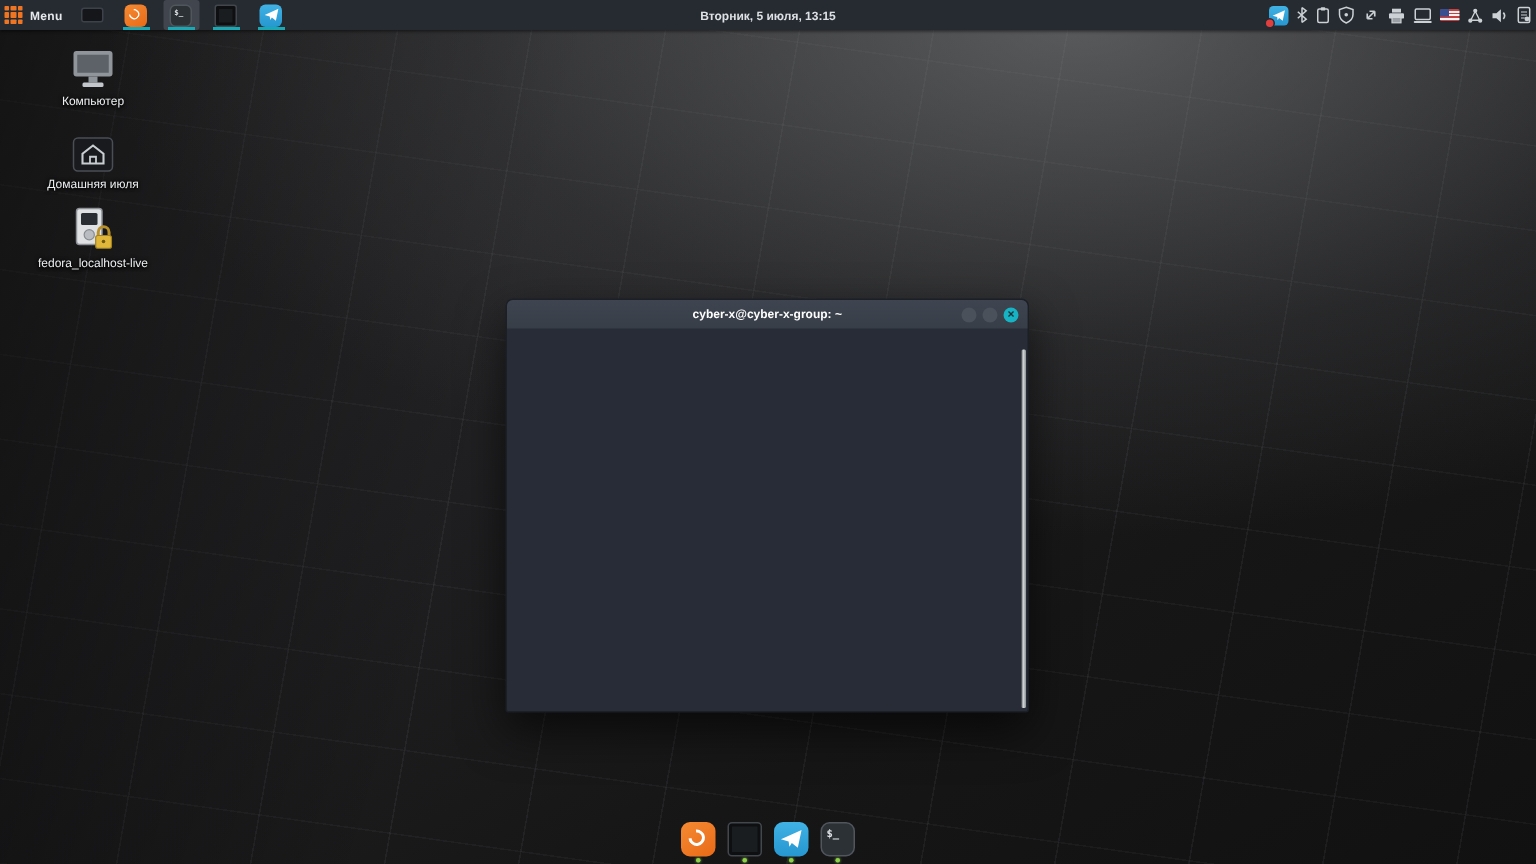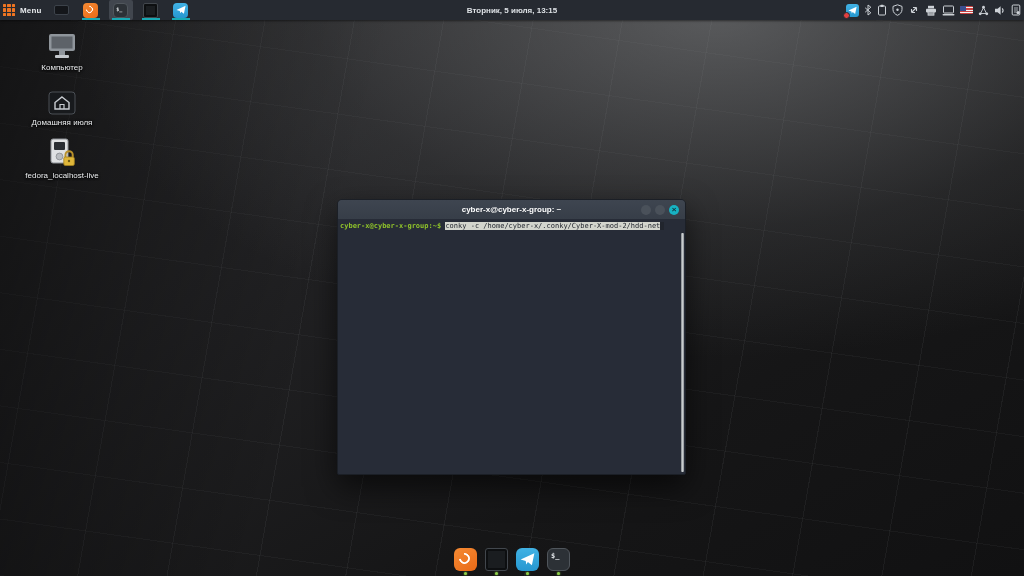--- a/index.html
+++ b/index.html
@@ -211,21 +211,20 @@
 
 <div class="window">
   <div class="titlebar">
     <span class="title">cyber-x@cyber-x-group: ~</span>
     <div class="winbtns">
       <span class="wbtn"></span>
       <span class="wbtn"></span>
       <span class="wbtn close"><span>×</span></span>
     </div>
   </div>
-  <div class="termbody"><span class="prompt">cyber-x@cyber-x-group:~$</span><span> </span><span class="sel"><span>conky -c /home/cyber-x/.conky/Cyber-X-mod-2/hdd-net</span><span class="cursor"></span></span></div>
   <div class="scrollbar"></div>
 </div>
 
 <div class="dock">
   <div class="dock-item">
     <span class="app24 orange-app">
         <b></b>
       </span>
     <span class="dot"></span>
   </div>

